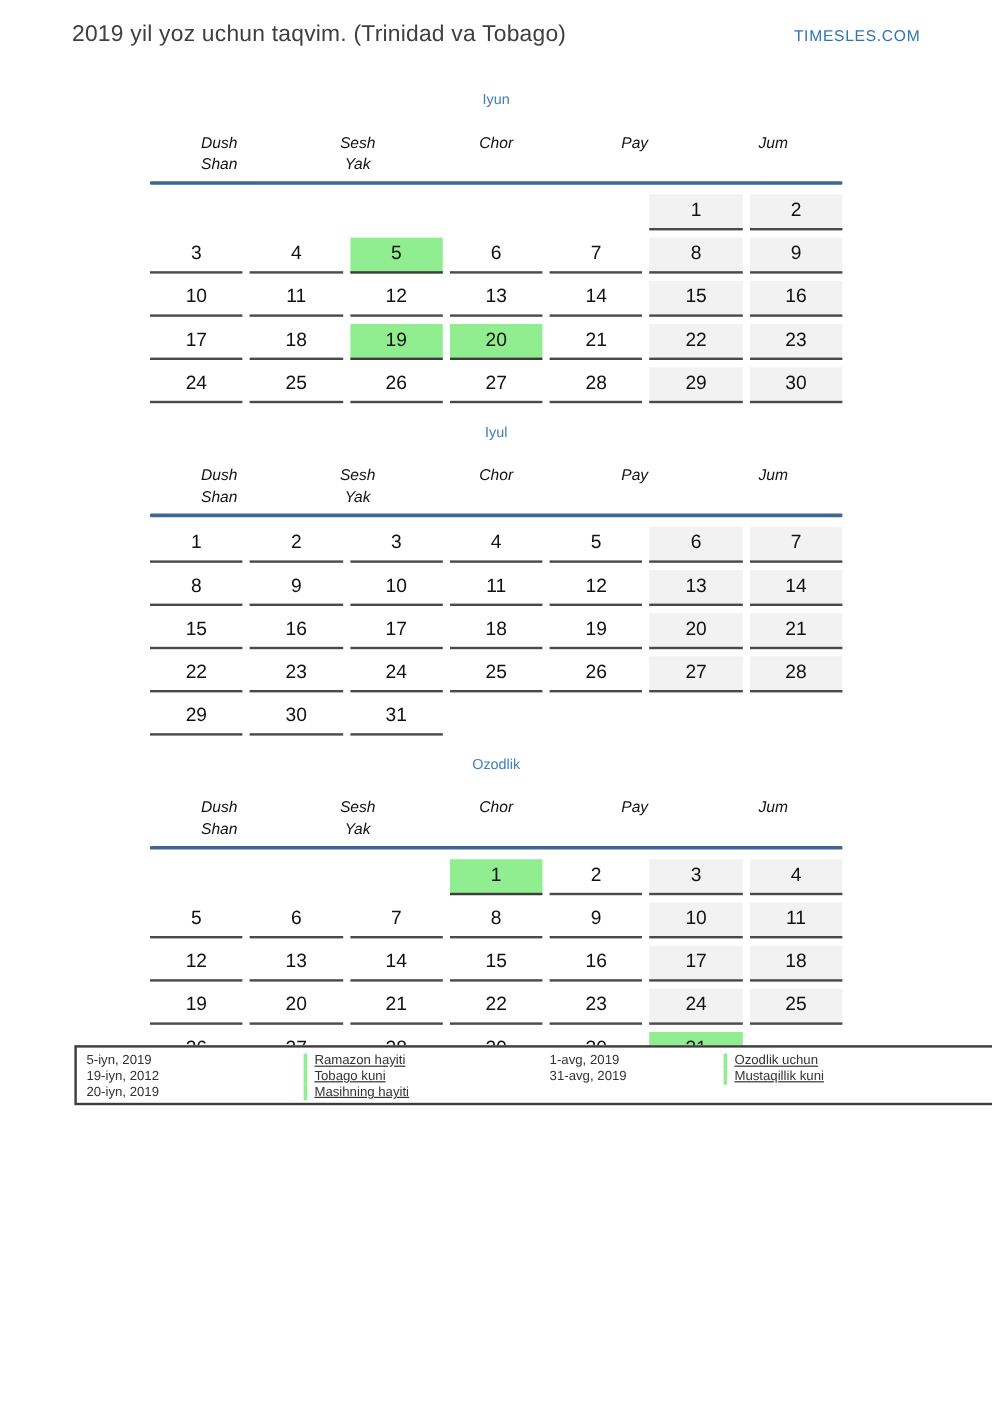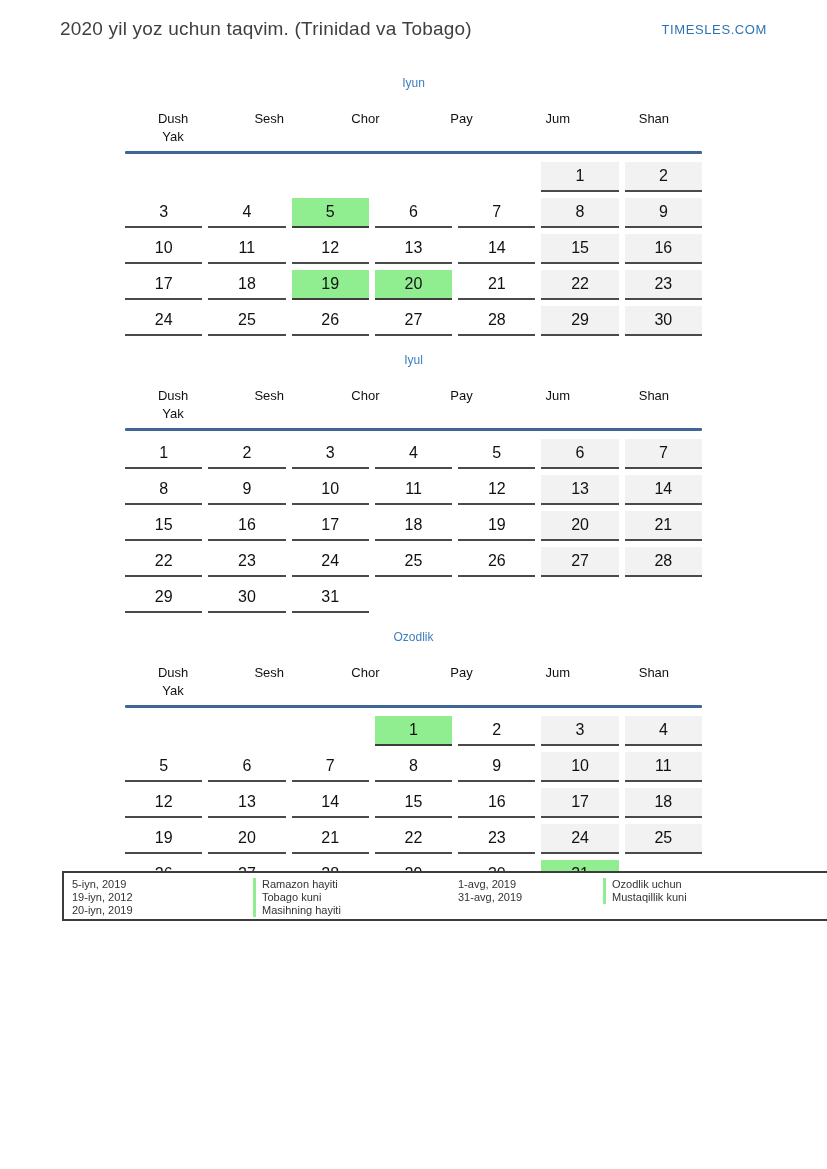--- a/index.html
+++ b/index.html
@@ -51,22 +51,23 @@
   .month + .month { margin-top: 11px; }
 
   .month-title {
     text-align: center;
     font-size: 12px;
     line-height: 26px;
     color: #3e7ec1;
   }
   .weekday-row {
     display: grid;
-    grid-template-columns: repeat(6, 1fr);
+    grid-template-columns: repeat(5, 1fr);
     margin-top: 14px;
+    font-style: italic;
   }
   .weekday {
     text-align: center;
     font-size: 13px;
     line-height: 18px;
     color: #111111;
   }
   .month-rule {
     height: 3px;
     background: #3f6694;
@@ -121,28 +122,29 @@
   }
   .legend-holiday {
     font-size: 11px;
     line-height: 13px;
     color: #333333;
     border-left: 3px solid #90ee90;
     padding-left: 6px;
     margin-bottom: 0;
     white-space: nowrap;
     justify-self: start;
+    text-decoration: underline;
   }
   .legend-spacer { }
 </style>
 </head>
 <body>
 
 <div class="page-header">
-  <div class="page-title">2020 yil yoz uchun taqvim. (Trinidad va Tobago)</div>
+  <div class="page-title">2019 yil yoz uchun taqvim. (Trinidad va Tobago)</div>
   <a class="brand-link">TIMESLES.COM</a>
 </div>
 
 <div class="months">
     <div class="month">
       <div class="month-title">Iyun</div>
       <div class="weekday-row">
         <div class="weekday">Dush</div>
         <div class="weekday">Sesh</div>
         <div class="weekday">Chor</div>

